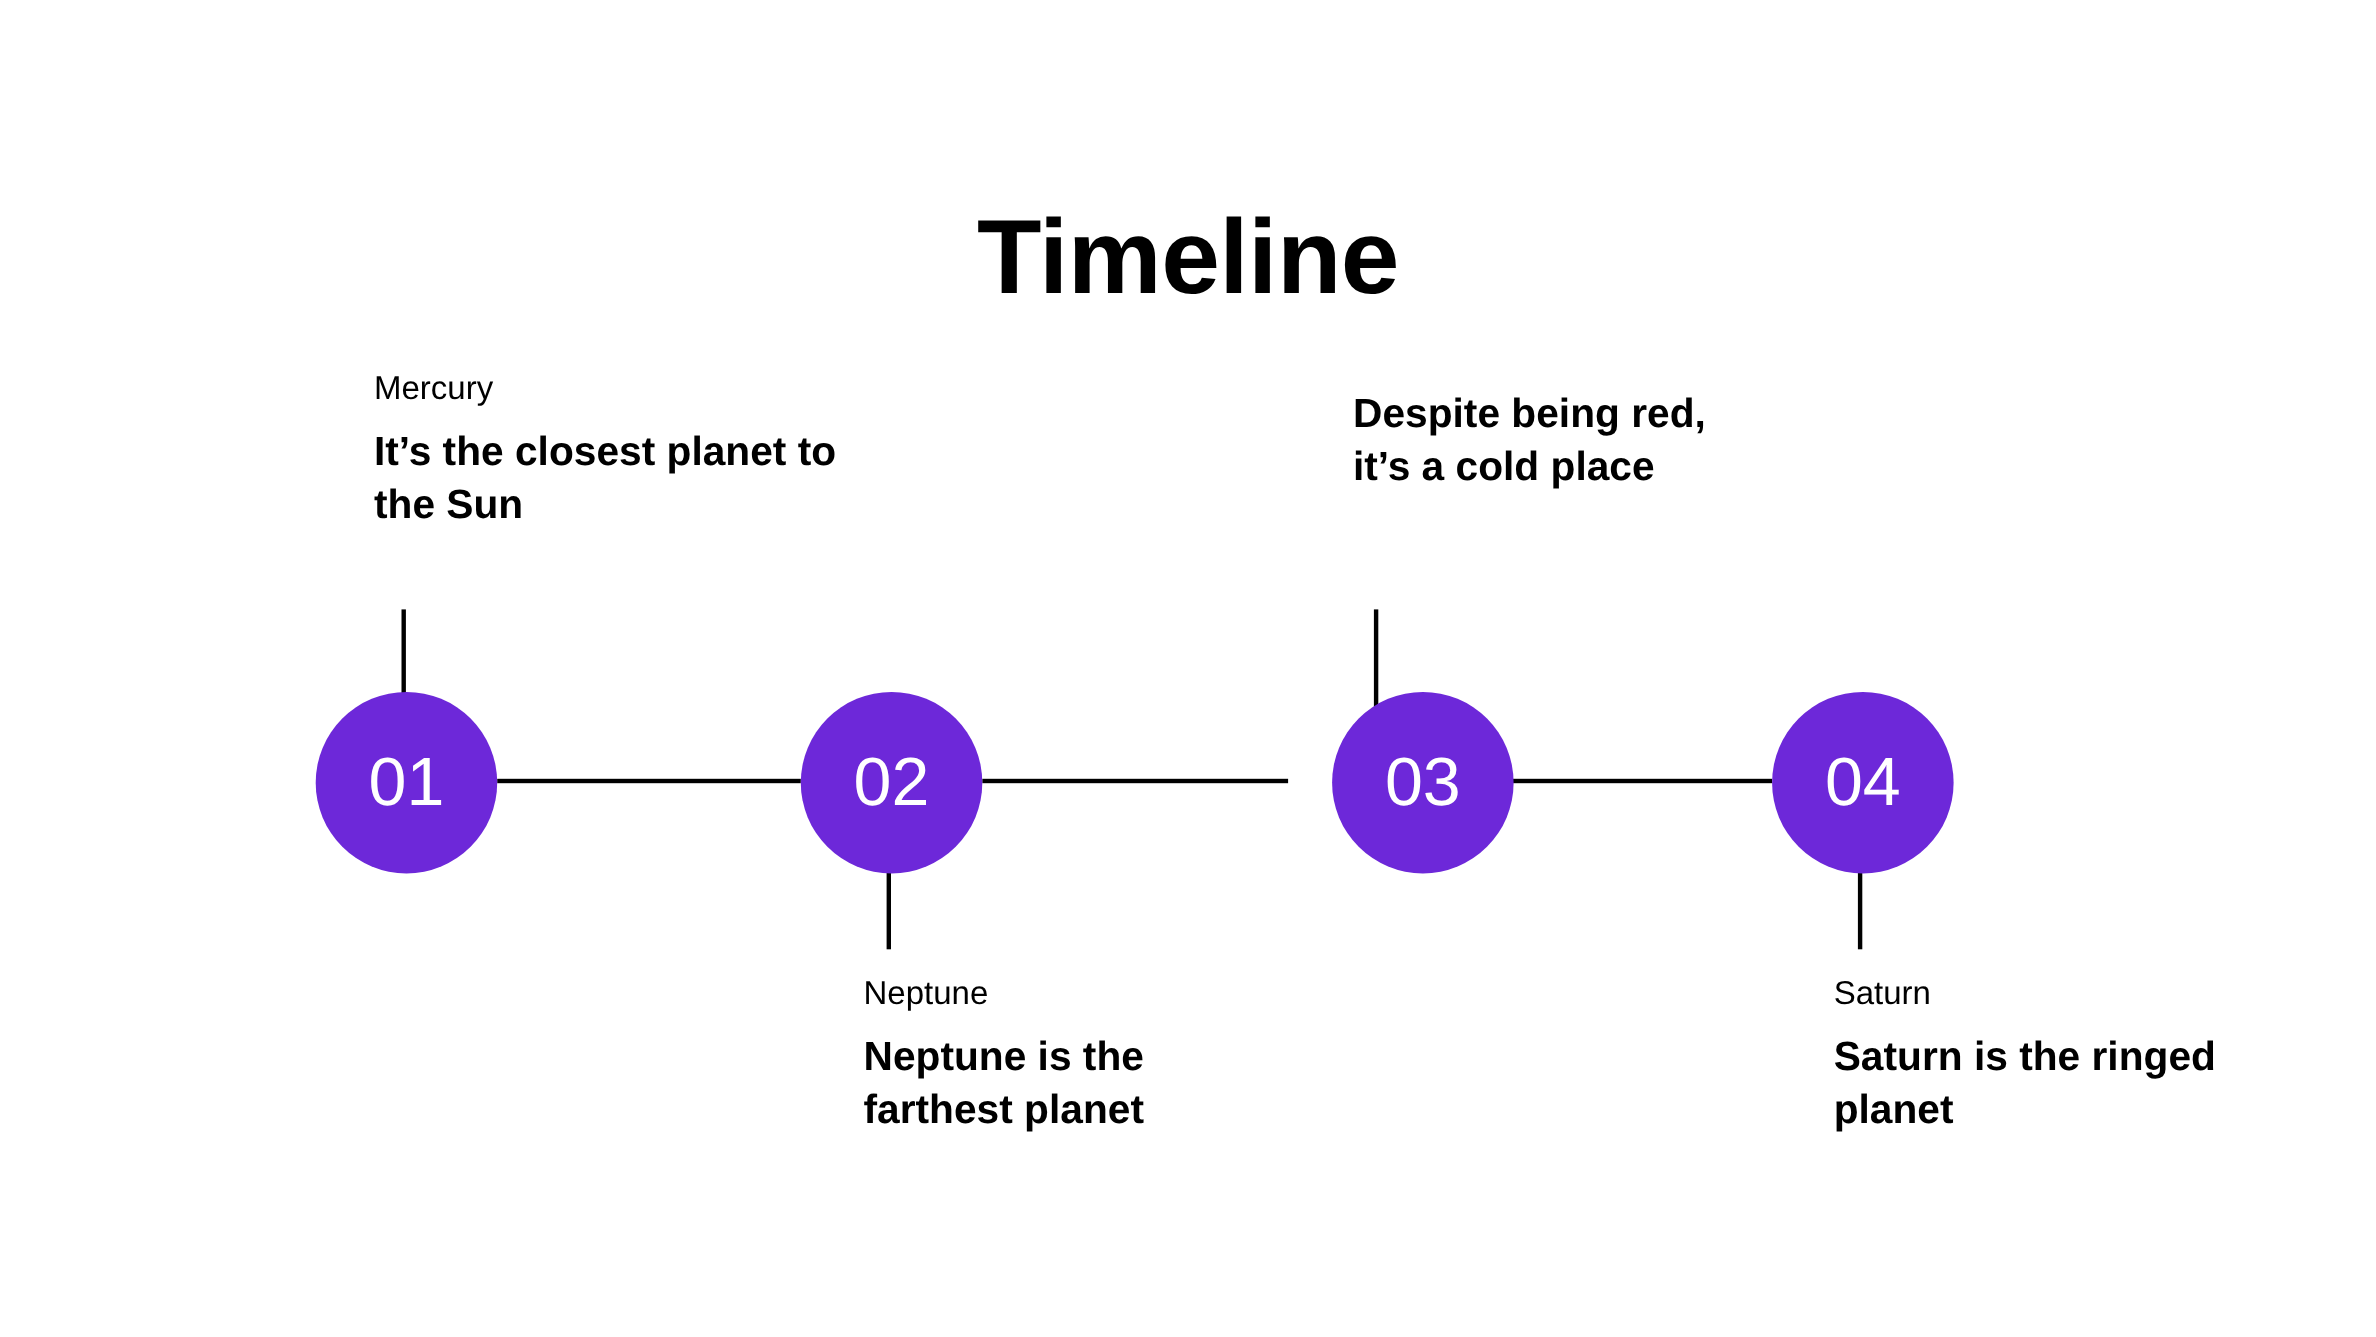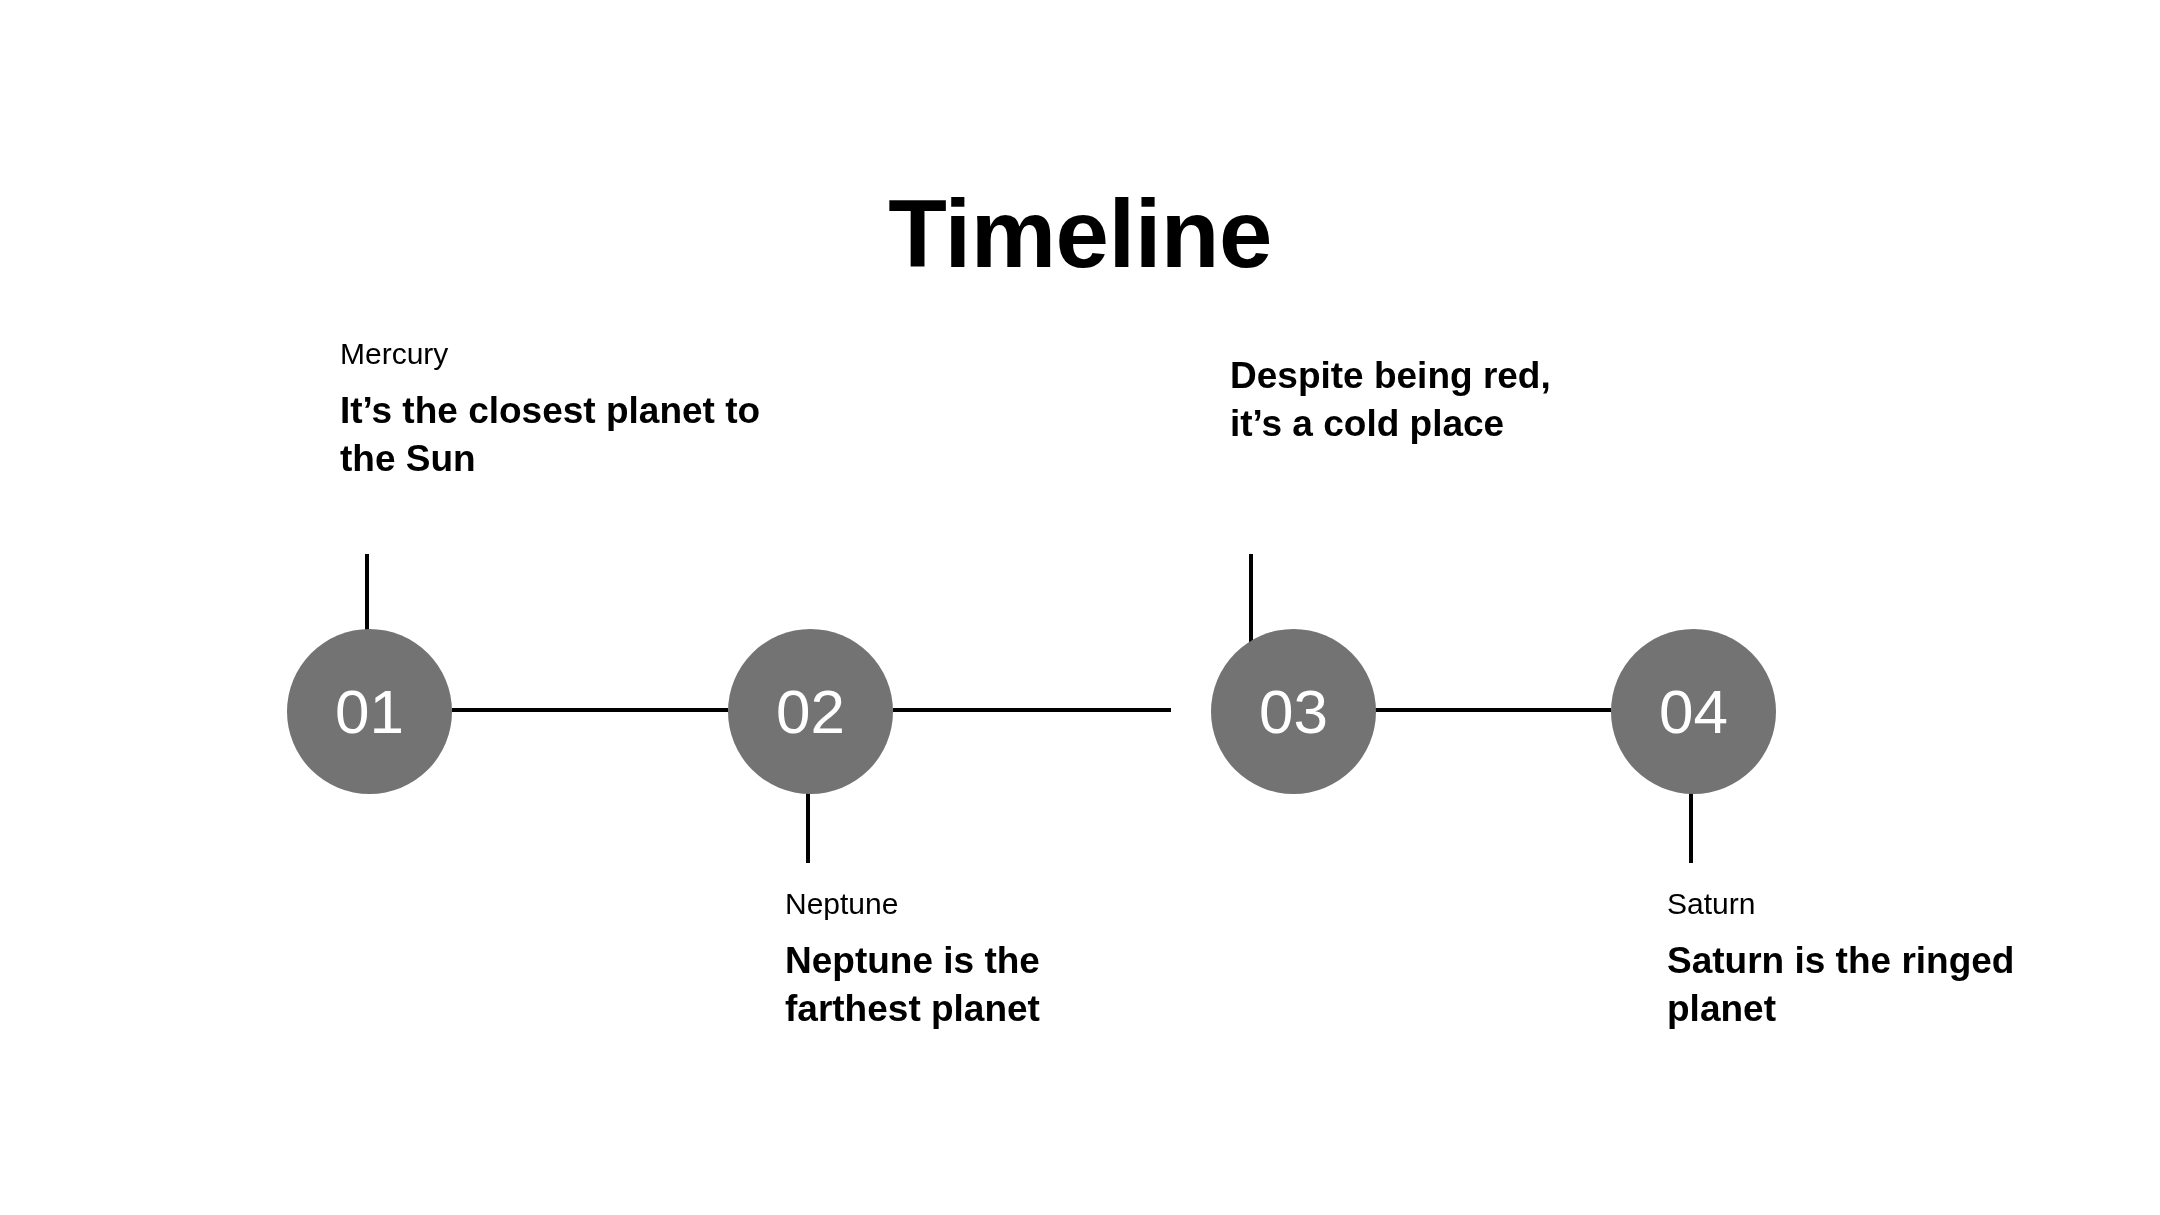--- a/index.html
+++ b/index.html
@@ -38,21 +38,21 @@
     background: #000000;
     top: 708px;
   }
 
   
   .node {
     position: absolute;
     width: 165px;
     height: 165px;
     border-radius: 50%;
-    background: #737373;
+    background: #6d28d9;
     top: 629px;
   }
   .node-number {
     position: absolute;
     left: 0;
     top: 0;
     width: 165px;
     height: 165px;
     display: flex;
     align-items: center;

